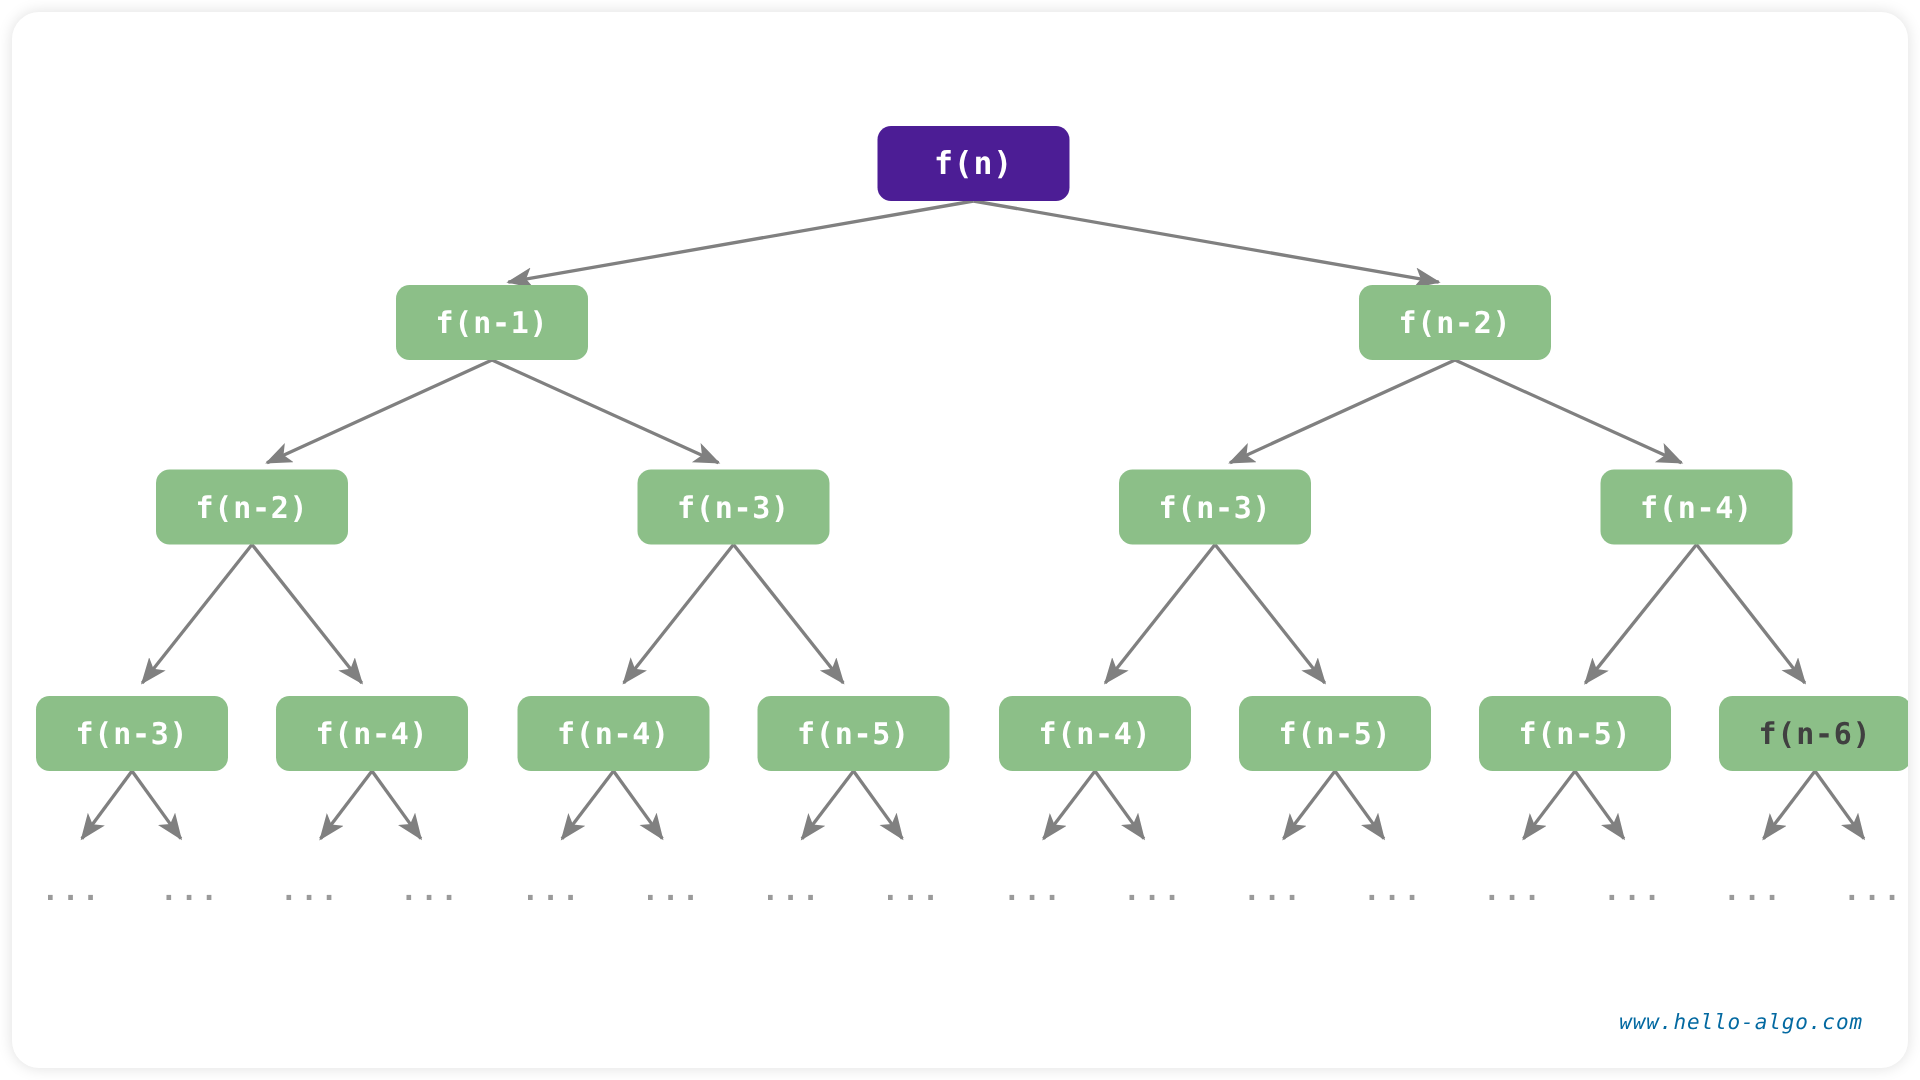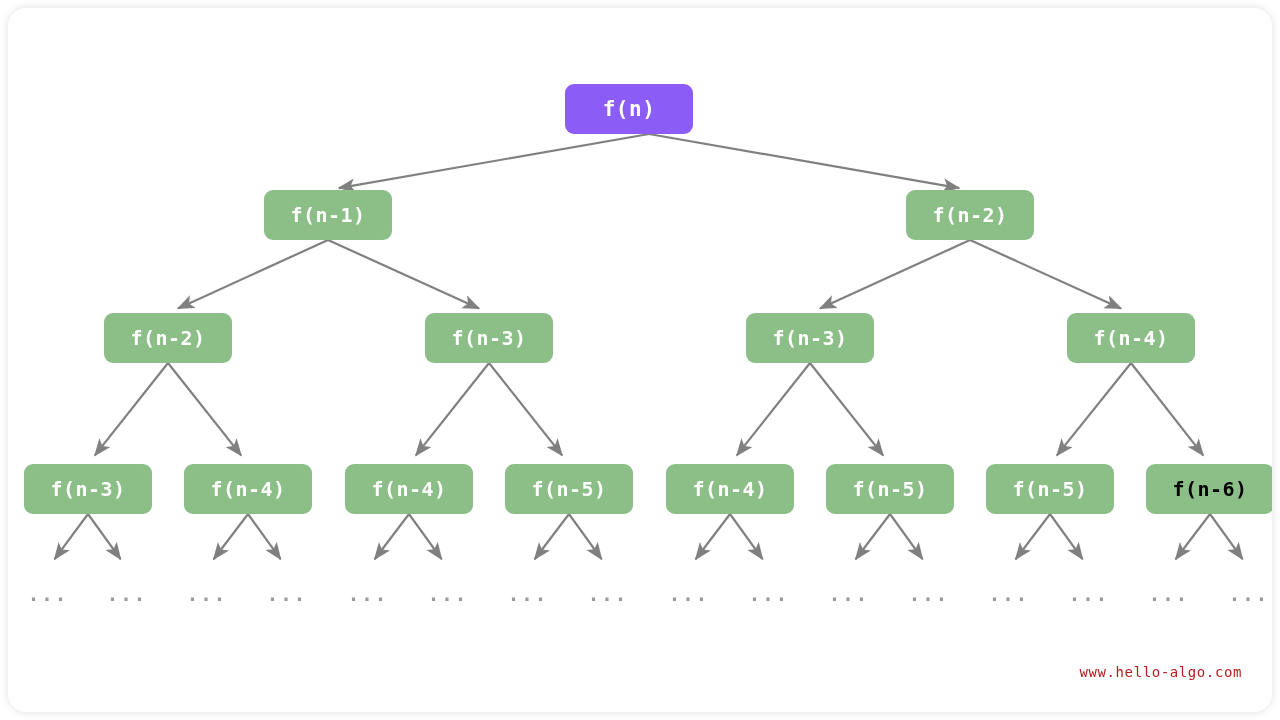--- a/index.html
+++ b/index.html
@@ -55,26 +55,27 @@
     font-size: 19px;
     font-weight: bold;
     letter-spacing: 2px;
     text-align: center;
     transform: translate(-50%, -50%);
     user-select: none;
   }
   #watermark {
     position: absolute;
     right: 30px;
-    bottom: 32px;
-    color: #b91c1c;
+    bottom: 22px;
+    color: #0369a1;
     font-family: "DejaVu Sans Mono", monospace;
     font-size: 14px;
     letter-spacing: 0.6px;
     user-select: none;
+    font-style: italic;
   }
 </style>
 </head>
 <body>
 
 <div id="card">
   <div id="diagram">
     <svg id="edges-svg" width="1280" height="720">
       <defs>
         <marker id="arrowhead" markerWidth="9" markerHeight="9" refX="7.4" refY="3.2" orient="auto" markerUnits="strokeWidth">
@@ -108,35 +109,35 @@
           <line x1="722" y1="506" x2="754.559603907712" y2="551.0825284876013" stroke="#808080" stroke-width="2.2" stroke-linecap="butt" marker-end="url(#arrowhead)"></line>
           <line x1="882" y1="506" x2="847.6518016421061" y2="551.2390905201529" stroke="#808080" stroke-width="2.2" stroke-linecap="butt" marker-end="url(#arrowhead)"></line>
           <line x1="882" y1="506" x2="914.559603907712" y2="551.0825284876013" stroke="#808080" stroke-width="2.2" stroke-linecap="butt" marker-end="url(#arrowhead)"></line>
           <line x1="1042" y1="506" x2="1007.6518016421061" y2="551.2390905201529" stroke="#808080" stroke-width="2.2" stroke-linecap="butt" marker-end="url(#arrowhead)"></line>
           <line x1="1042" y1="506" x2="1074.559603907712" y2="551.0825284876013" stroke="#808080" stroke-width="2.2" stroke-linecap="butt" marker-end="url(#arrowhead)"></line>
           <line x1="1202" y1="506" x2="1167.6518016421062" y2="551.2390905201529" stroke="#808080" stroke-width="2.2" stroke-linecap="butt" marker-end="url(#arrowhead)"></line>
           <line x1="1202" y1="506" x2="1234.559603907712" y2="551.0825284876013" stroke="#808080" stroke-width="2.2" stroke-linecap="butt" marker-end="url(#arrowhead)"></line>
         </g>
     </svg>
     <div id="nodes-layer">
-        <div class="node" style="left: 557px; top: 76px; width: 128px; height: 50px; background: #8b5cf6; color: rgb(255, 255, 255); font-size: 21px;">f(n)</div>
+        <div class="node" style="left: 577px; top: 76px; width: 128px; height: 50px; background: #4c1d95; color: rgb(255, 255, 255); font-size: 21px;">f(n)</div>
         <div class="node" style="left: 256px; top: 182px; width: 128px; height: 50px; background: rgb(140, 191, 136); color: rgb(255, 255, 255); font-size: 20px; text-align: center;">f(n-1)</div>
         <div class="node" style="left: 898px; top: 182px; width: 128px; height: 50px; background: rgb(140, 191, 136); color: rgb(255, 255, 255); font-size: 20px;">f(n-2)</div>
         <div class="node" style="left: 96px; top: 305px; width: 128px; height: 50px; background: rgb(140, 191, 136); color: rgb(255, 255, 255); font-size: 20px;">f(n-2)</div>
         <div class="node" style="left: 417px; top: 305px; width: 128px; height: 50px; background: rgb(140, 191, 136); color: rgb(255, 255, 255); font-size: 20px;">f(n-3)</div>
         <div class="node" style="left: 738px; top: 305px; width: 128px; height: 50px; background: rgb(140, 191, 136); color: rgb(255, 255, 255); font-size: 20px;">f(n-3)</div>
         <div class="node" style="left: 1059px; top: 305px; width: 128px; height: 50px; background: rgb(140, 191, 136); color: rgb(255, 255, 255); font-size: 20px;">f(n-4)</div>
         <div class="node" style="left: 16px; top: 456px; width: 128px; height: 50px; background: rgb(140, 191, 136); color: rgb(255, 255, 255); font-size: 20px;">f(n-3)</div>
         <div class="node" style="left: 176px; top: 456px; width: 128px; height: 50px; background: rgb(140, 191, 136); color: rgb(255, 255, 255); font-size: 20px;">f(n-4)</div>
         <div class="node" style="left: 337px; top: 456px; width: 128px; height: 50px; background: rgb(140, 191, 136); color: rgb(255, 255, 255); font-size: 20px;">f(n-4)</div>
         <div class="node" style="left: 497px; top: 456px; width: 128px; height: 50px; background: rgb(140, 191, 136); color: rgb(255, 255, 255); font-size: 20px;">f(n-5)</div>
         <div class="node" style="left: 658px; top: 456px; width: 128px; height: 50px; background: rgb(140, 191, 136); color: rgb(255, 255, 255); font-size: 20px;">f(n-4)</div>
         <div class="node" style="left: 818px; top: 456px; width: 128px; height: 50px; background: rgb(140, 191, 136); color: rgb(255, 255, 255); font-size: 20px;">f(n-5)</div>
         <div class="node" style="left: 978px; top: 456px; width: 128px; height: 50px; background: rgb(140, 191, 136); color: rgb(255, 255, 255); font-size: 20px;">f(n-5)</div>
-        <div class="node" style="left: 1138px; top: 456px; width: 128px; height: 50px; background: rgb(140, 191, 136); color: #000000; font-size: 20px;">f(n-6)</div>
+        <div class="node" style="left: 1138px; top: 456px; width: 128px; height: 50px; background: rgb(140, 191, 136); color: #404040; font-size: 20px;">f(n-6)</div>
       </div>
     <div id="leaves-layer">
         <div class="dots" style="left: 40px; top: 586px; color: rgb(154, 154, 154);">...</div>
         <div class="dots" style="left: 119px; top: 586px; color: rgb(154, 154, 154);">...</div>
         <div class="dots" style="left: 199px; top: 586px; color: rgb(154, 154, 154);">...</div>
         <div class="dots" style="left: 279px; top: 586px; color: rgb(154, 154, 154);">...</div>
         <div class="dots" style="left: 360px; top: 586px; color: rgb(154, 154, 154);">...</div>
         <div class="dots" style="left: 440px; top: 586px; color: rgb(154, 154, 154);">...</div>
         <div class="dots" style="left: 520px; top: 586px; color: rgb(154, 154, 154);">...</div>
         <div class="dots" style="left: 600px; top: 586px; color: rgb(154, 154, 154);">...</div>

